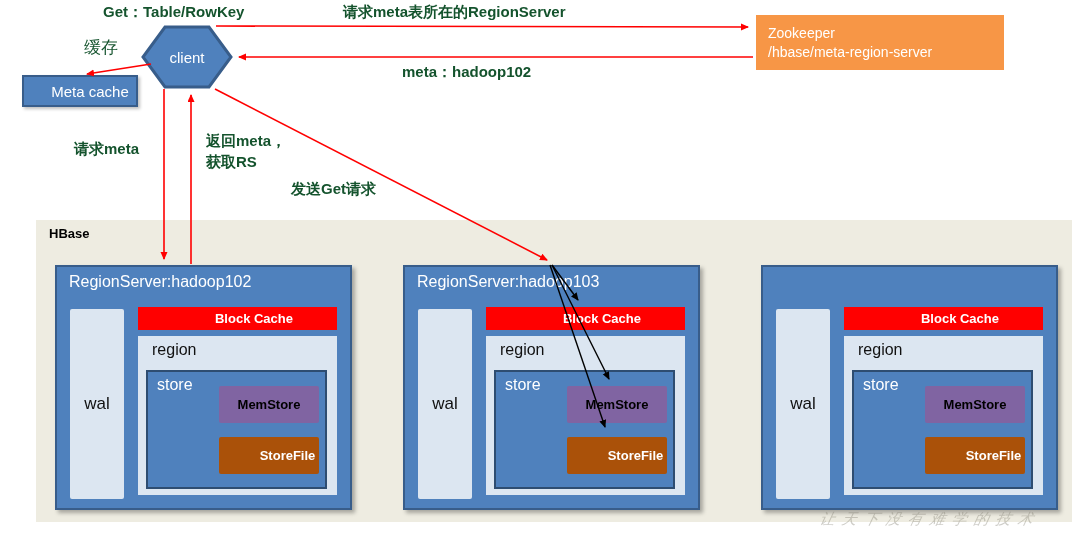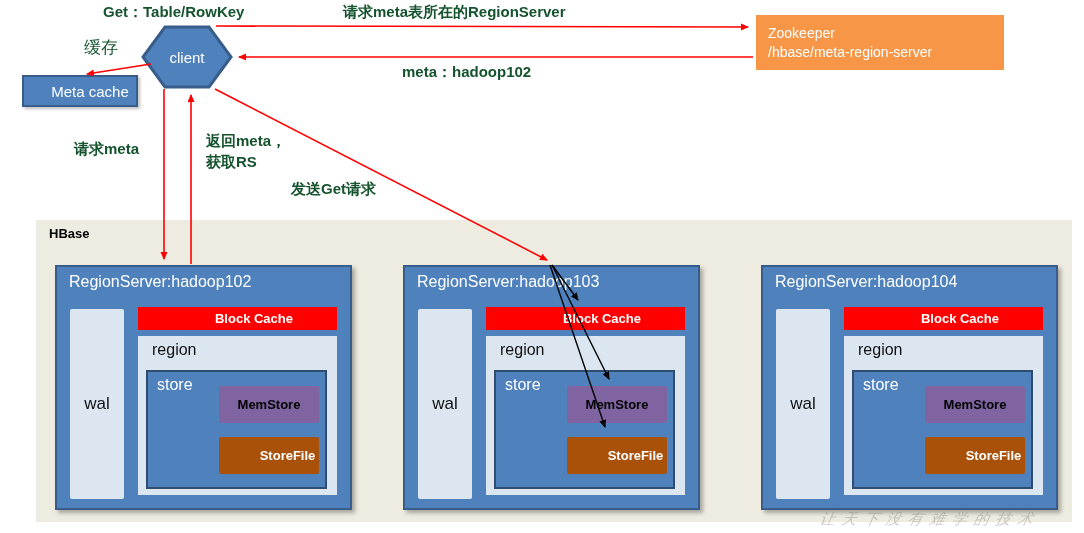--- a/index.html
+++ b/index.html
@@ -100,21 +100,20 @@
         <div class="region-label">region</div>
         <div class="store">
           <div class="store-label">store</div>
           <div class="memstore">MemStore</div>
           <div class="storefile">StoreFile</div>
         </div>
       </div>
     </div>
 
     <div class="rs rs-2">
-      <div class="rs-title">RegionServer:hadoop104</div>
       <div class="wal">wal</div>
       <div class="block-cache">Block Cache</div>
       <div class="region">
         <div class="region-label">region</div>
         <div class="store">
           <div class="store-label">store</div>
           <div class="memstore">MemStore</div>
           <div class="storefile">StoreFile</div>
         </div>
       </div>

